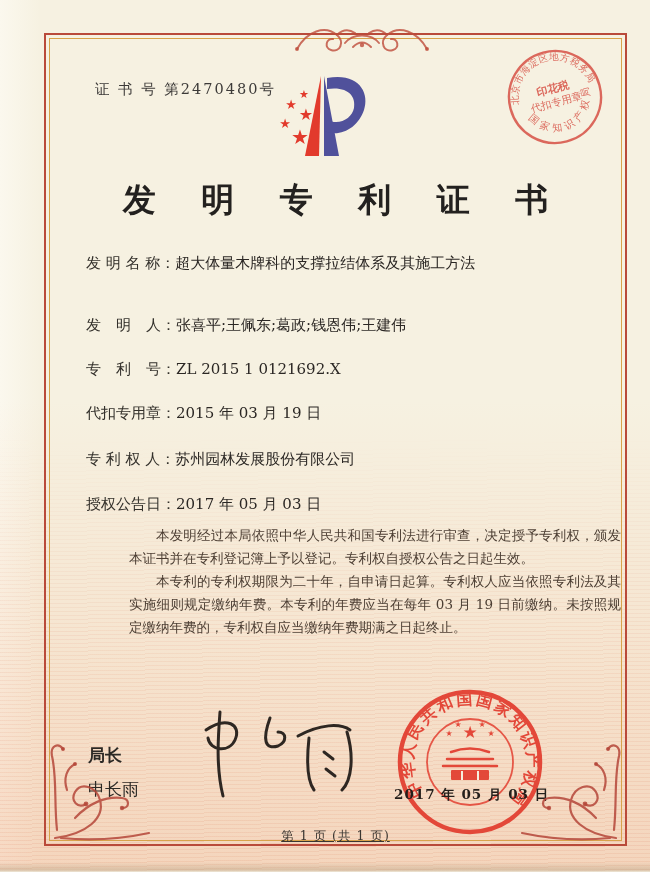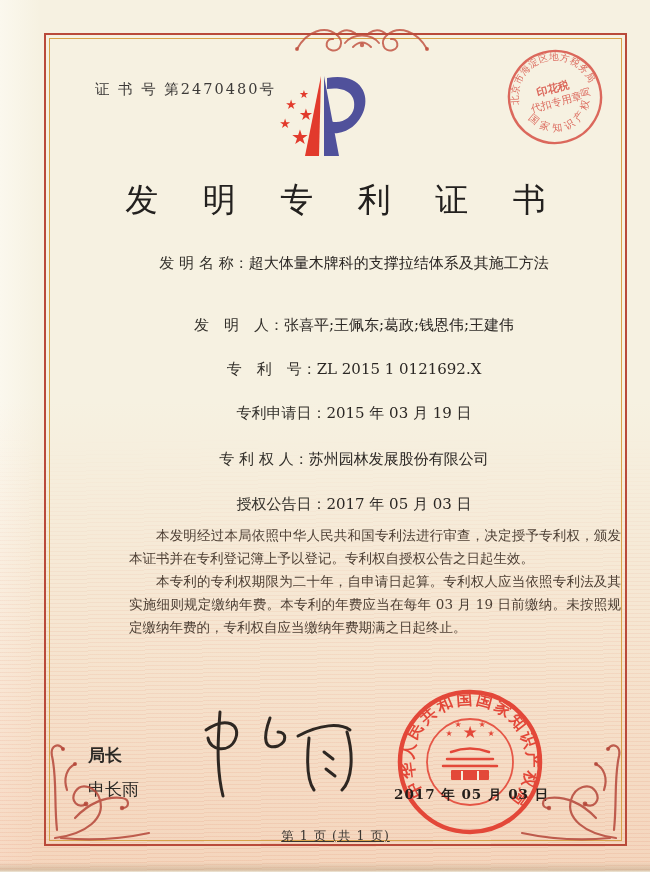--- a/index.html
+++ b/index.html
@@ -21,24 +21,24 @@
     mask-image:linear-gradient(180deg,transparent 0%,rgba(0,0,0,.7) 45%,#000 100%);}
   
   .frame{position:absolute;left:44px;top:33px;right:23px;bottom:26px;
     border:2px solid #b94a3a;}
   .frame-inner{position:absolute;inset:3px;border:1px solid #d8a24a;}
   
   .cert-no{position:absolute;left:95px;top:80px;font-size:14.5px;letter-spacing:2px;
     color:#3c3a38;}
   
   .title{position:absolute;left:44px;right:23px;top:178px;text-align:center;
-    font-size:33px;font-weight:normal;color:#23211f;letter-spacing:17px;text-indent:17px;}
+    font-size:33px;font-weight:bold;color:#23211f;letter-spacing:17px;text-indent:17px;}
   
   .field{position:absolute;left:86px;right:28px;font-size:15px;color:#2e2a26;
-    white-space:nowrap;text-align:center;}
+    white-space:nowrap;}
   .field .lbl{color:#33302b;}
   .field .val{color:#2b2724;}
   .f0{top:254px}.f1{top:316px}.f2{top:360px}.f3{top:404px}.f4{top:450px}.f5{top:495px}
   
   .body-text{position:absolute;left:84px;width:492px;top:524px;color:#4c3e33;
     font-size:13.5px;line-height:1.7;text-align:justify;margin-left:45px;}
   .body-text p{margin:0;text-indent:2em;}
   
   .director-title{position:absolute;left:88px;top:744px;font-size:17px;font-weight:bold;
     color:#2c2925;font-family:"DejaVu Sans","Liberation Sans",sans-serif;}
@@ -126,21 +126,21 @@
   <div class="field f0">
     <span class="lbl">发 明 名 称：</span><span class="val">超大体量木牌科的支撑拉结体系及其施工方法</span>
   </div>
   <div class="field f1">
     <span class="lbl">发　明　人：</span><span class="val">张喜平;王佩东;葛政;钱恩伟;王建伟</span>
   </div>
   <div class="field f2">
     <span class="lbl">专　利　号：</span><span class="val">ZL 2015 1 0121692.X</span>
   </div>
   <div class="field f3">
-    <span class="lbl">专利申请日：</span><span class="val">2015 年 03 月 19 日</span>
+    <span class="lbl">代扣专用章：</span><span class="val">2015 年 03 月 19 日</span>
   </div>
   <div class="field f4">
     <span class="lbl">专 利 权 人：</span><span class="val">苏州园林发展股份有限公司</span>
   </div>
   <div class="field f5">
     <span class="lbl">授权公告日：</span><span class="val">2017 年 05 月 03 日</span>
   </div>
 
   <div class="body-text">
     <p>本发明经过本局依照中华人民共和国专利法进行审查，决定授予专利权，颁发本证书并在专利登记簿上予以登记。专利权自授权公告之日起生效。</p>

